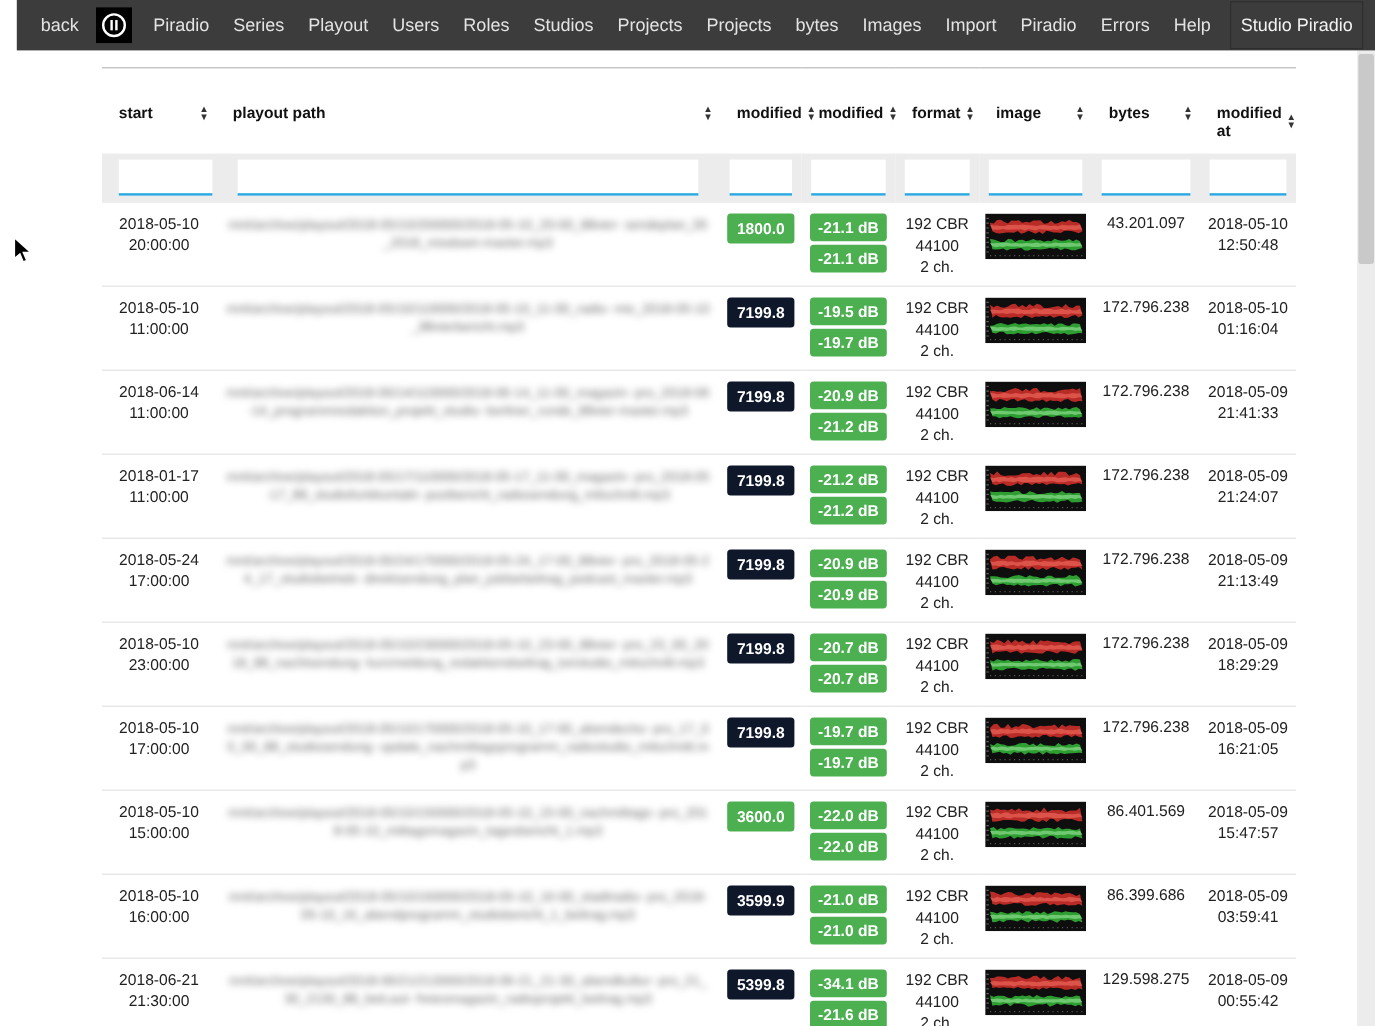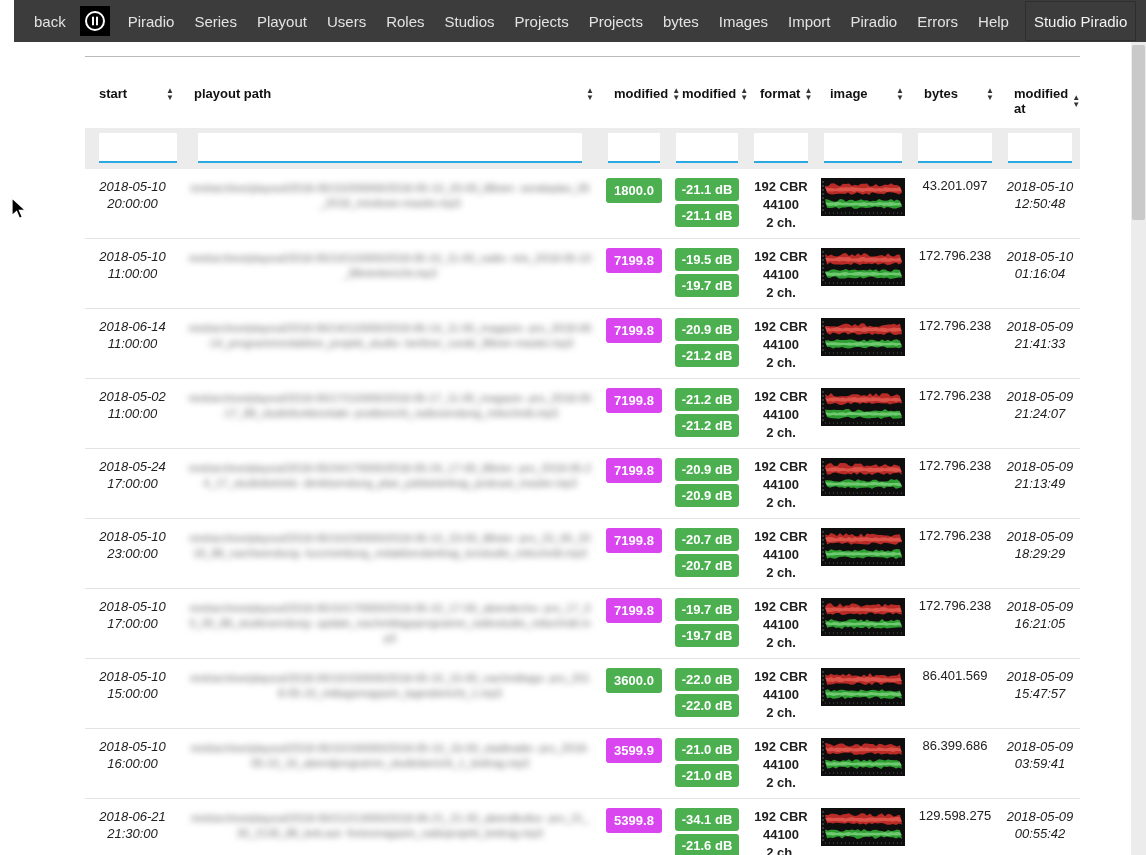--- a/index.html
+++ b/index.html
@@ -44,33 +44,33 @@
   tr.filter-row td { background:#ececec; padding:5px 8px 6px 8px; }
   tr.filter-row input { width:100%; height:30px; border:none; outline:none; background:#fff;
                         border-bottom:2px solid #29a8e2; font-size:13px; padding:0 6px;
                         font-family:"Liberation Sans", sans-serif; }
   tr.filter-row td.f-start input { width:78px; margin-left:6px; }
   tr.filter-row td.f-path  input { width:384px; margin-left:10px; }
 
   tbody td { border-top:1px solid #e3e3e3; vertical-align:top; padding-top:9px; padding-bottom:6px;
              text-align:center; font-size:13px; color:#212121; height:61px; }
   tbody tr:first-child td { border-top:none; }
-  .two-line div { line-height:17px;font-style:italic; }
+  .two-line div { line-height:17px; }
 
   .path-blur { font-size:11px; line-height:15px; color:#6d6d6d;
                filter:blur(3px); -webkit-filter:blur(3px); padding:3px 8px 0 8px; word-break:break-all; }
 
   .badge { display:inline-block; color:#fff; font-weight:bold; font-size:13px;
            padding:5px 8px; border-radius:3px; min-width:56px; }
   .badge-green { background:#4caf50; }
-  .badge-red   { background:#d946ef; }
+  .badge-red   { background:#0f172a; }
   .loud-stack { display:flex; flex-direction:column; gap:3px; align-items:center; }
   .loud-stack .badge { min-width:64px; padding:4px 6px; }
 
-  .fmt div { line-height:18px;font-weight:bold; }
+  .fmt div { line-height:18px; }
   .wave-thumb { display:inline-block; line-height:0; cursor:pointer; }
 </style>
 </head>
 <body>
 
 <div class="viewport">
 
   <nav class="topnav">
     <a class="navitem">back</a>
     <span class="logo-wrap">
@@ -329,21 +329,21 @@
                   <line x1="4" y1="35" x2="81" y2="35" stroke="#555" stroke-width="1" stroke-dasharray="1,3"></line>
                 </svg></span></td>
       <td>172.796.238</td>
       <td class="two-line">
               <div>2018-05-09</div>
               <div>21:41:33</div>
             </td>
     </tr>
           <tr>
       <td class="two-line">
-              <div>2018-05-02</div>
+              <div>2018-01-17</div>
               <div>11:00:00</div>
             </td>
       <td>
               <div class="path-blur">mnt/archive/playout/2018-05/17/110000/2018-05-17_11-00_magazin- pro_2018-05-17_88_studiofunkkontakt- postbericht_radiosendung_mitschnitt.mp3</div>
             </td>
       <td><span class="badge badge-red">7199.8</span></td>
       <td>
               <span class="loud-stack">
                 <span class="badge badge-green">-21.2 dB</span>
                 <span class="badge badge-green">-21.2 dB</span>

